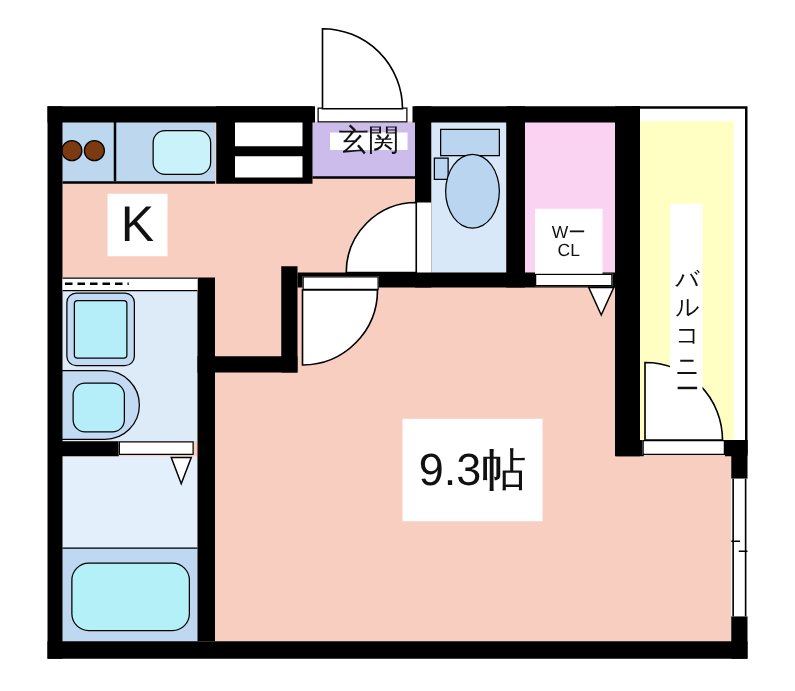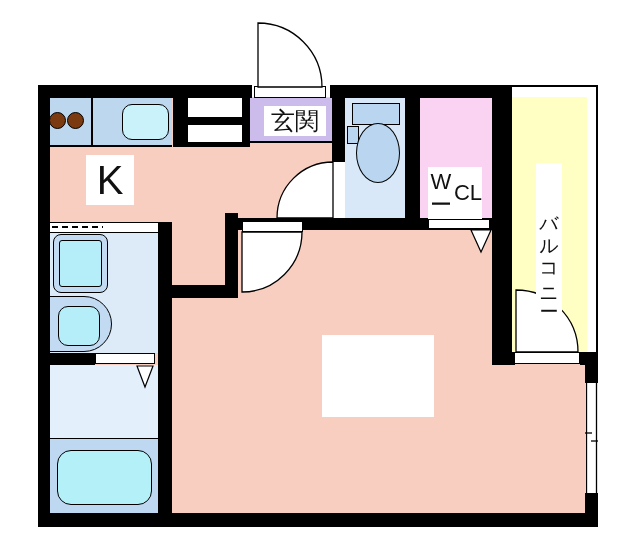--- a/index.html
+++ b/index.html
@@ -84,25 +84,26 @@
     <polygon points="137,366 153,366 145,387" fill="#fff" stroke="#000" stroke-width="1.2"></polygon>
     <polygon points="471,230 491,230 481,252" fill="#fff" stroke="#000" stroke-width="1.2"></polygon>
     <line x1="586.5" y1="383" x2="586.5" y2="493" stroke="#000" stroke-width="1.3"></line>
     <line x1="596.5" y1="383" x2="596.5" y2="493" stroke="#000" stroke-width="1.3"></line>
     <line x1="585" y1="433" x2="592" y2="433" stroke="#000" stroke-width="1.3"></line>
     <line x1="591" y1="441" x2="598" y2="441" stroke="#000" stroke-width="1.3"></line>
   </svg>
 
   <div class="lbl" style="left:86px;top:155px;width:48px;height:50px;font-size:40px;">K</div>
 
-  <div class="lbl" style="left:264px;top:106px;width:62px;height:30px;font-size:24px;">玄関</div>
+  <div class="lbl" style="left:264px;top:106px;width:62px;height:14px;font-size:24px;">玄関</div>
 
-  <div class="lbl" style="left:428px;top:167px;width:54px;height:52px;font-size:22px;flex-direction:row;">
+  <div class="lbl" style="left:428px;top:167px;width:54px;height:52px;font-size:14px;flex-direction:column;">
     <span>Wー</span>
     <span>CL</span>
   </div>
 
   <div class="lbl" style="left:536px;top:163px;width:26px;height:180px;font-size:19px;writing-mode:vertical-rl;text-orientation:upright;letter-spacing:3px;">バルコニー</div>
 
   <div class="lbl" style="left:322px;top:335px;width:112px;height:82px;font-size:36px;flex-direction:column;line-height:1.1;">
+    <span>9.3帖</span>
   </div>
 
 </div>
 
 </body></html>

